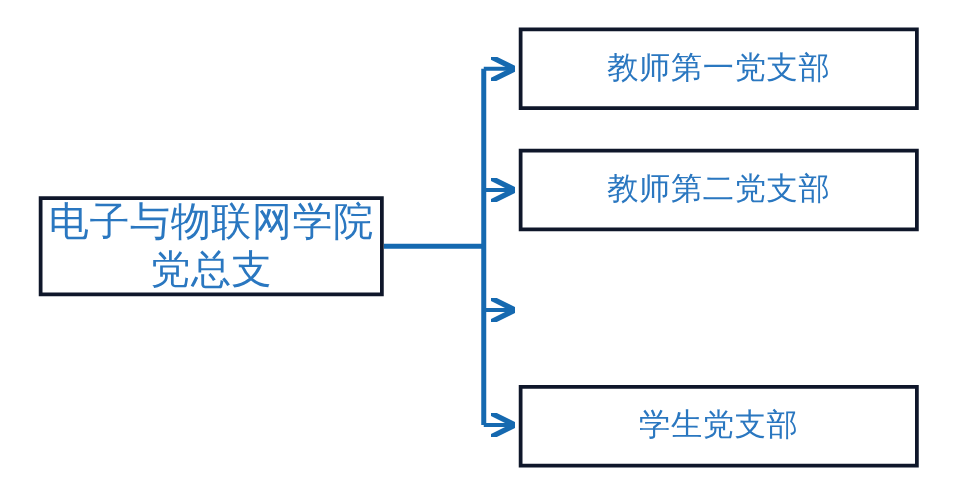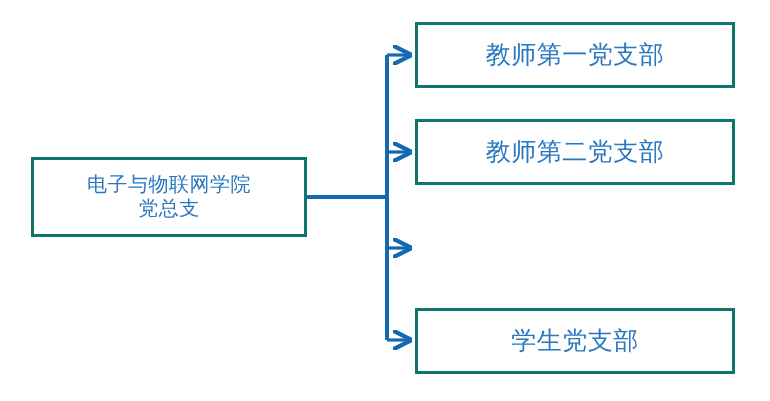--- a/index.html
+++ b/index.html
@@ -21,36 +21,36 @@
     position: absolute;
     left: 0;
     top: 0;
     width: 770px;
     height: 401px;
   }
   .node {
     position: absolute;
     box-sizing: border-box;
     background: #ffffff;
-    border: 3px solid #0f766e;
+    border: 3px solid #0f172a;
     display: flex;
     align-items: center;
     justify-content: center;
     text-align: center;
     color: #2a77c0;
     line-height: 1.18;
     white-space: pre-line;
     letter-spacing: 0.5px;
   }
   .node-root {
     left: 31px;
     top: 157px;
     width: 276px;
     height: 80px;
-    font-size: 20px;
+    font-size: 32px;
   }
   .node-child {
     left: 415px;
     width: 320px;
     height: 66px;
     font-size: 25px;
   }
   .child-0 { top: 22px; }
   .child-1 { top: 119px; }
   .child-2 { top: 215px; }

